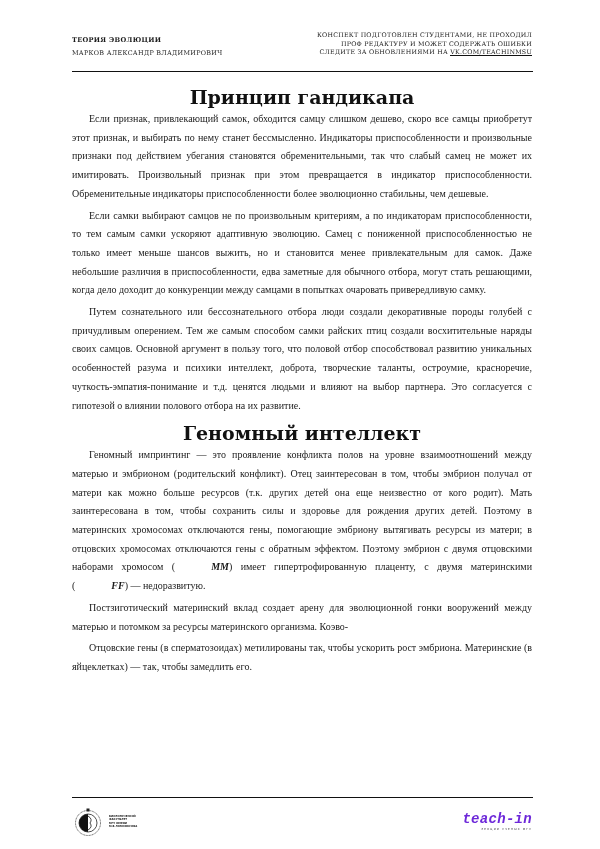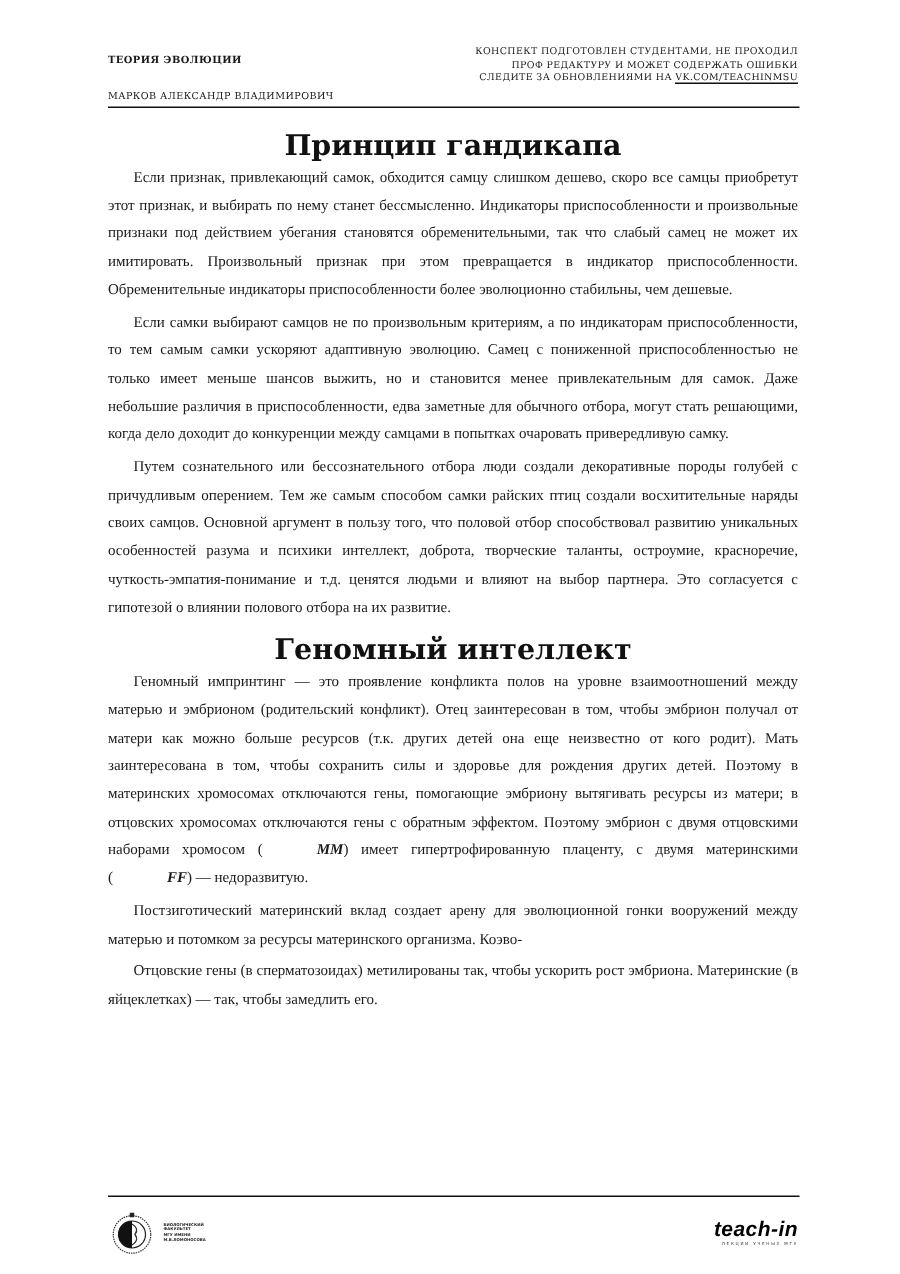--- a/index.html
+++ b/index.html
@@ -6,41 +6,41 @@
     body {
       width: 600px; height: 849px; position: relative; overflow: hidden;
       font-family: "DejaVu Serif", "Liberation Serif", serif;
       color: #1a1a1a;
     }
     .page { position: absolute; left: 0; top: 0; width: 600px; height: 849px; }
 
     
     .hdr-left { position: absolute; left: 72px; top: 35px; }
     .hdr-left .course { font-size: 6.6px; font-weight: bold; letter-spacing: 0.3px; line-height: 10px; }
-    .hdr-left .author { font-size: 6.4px; letter-spacing: 0.3px; line-height: 10px; margin-top: 14px; text-align: right; }
+    .hdr-left .author { font-size: 6.4px; letter-spacing: 0.3px; line-height: 10px; margin-top: 3px; text-align: right; }
     .hdr-right { position: absolute; right: 68px; top: 31px; text-align: right; font-size: 6.3px; letter-spacing: 0.25px; line-height: 8.6px; }
     .hdr-right .link { border-bottom: 1px solid #111; }
     .hdr-rule { position: absolute; left: 72px; width: 461px; top: 71px; height: 0; border-top: 1.2px solid #111; }
 
     
     .content { position: absolute; left: 72px; top: 88px; width: 460px; }
     h2 { font-family: "DejaVu Serif", "Liberation Serif", serif; font-weight: bold; font-size: 19px; text-align: center; margin: 0 0 4px 0; line-height: 18px; color: #111; }
     p { margin: 0; font-family: Liberation Serif, serif; font-size: 10px; line-height: 18.7px; text-align: justify; text-indent: 17px; hyphens: manual; }
     p.gap { margin-top: 3px; }
     h2.sec2 { margin-top: 9px; }
     i.math { font-style: italic; font-weight: bold; padding-left: 36px; }
 
     .page-num { position: absolute; top: 766px; left: 0; width: 600px; text-align: center; font-family: "Liberation Serif", serif; font-size: 10.5px; }
     .ftr-rule { position: absolute; left: 72px; width: 461px; top: 797px; border-top: 1.2px solid #111; }
 
     
     .msu-logo { position: absolute; left: 73px; top: 807px; width: 30px; height: 30px; }
     .msu-text { position: absolute; left: 109px; top: 815px; font-family: "DejaVu Sans", sans-serif; font-size: 2.6px; line-height: 3.3px; color: #222; font-weight: bold; }
     .teach-logo { position: absolute; right: 68px; top: 812px; text-align: right; }
-    .teach-logo .brand { font-family: Liberation Sans, sans-serif; font-style: italic; font-weight: bold; font-size: 14px; letter-spacing: 0.3px; color: #000000; line-height: 14px; }
+    .teach-logo .brand { font-family: Liberation Mono, monospace; font-style: italic; font-weight: bold; font-size: 14px; letter-spacing: 0.3px; color: #6d28d9; line-height: 14px; }
     .teach-logo .sub { font-family: "DejaVu Sans", sans-serif; font-size: 2.7px; letter-spacing: 1.2px; color: #333; margin-top: 1px; }
   </style>
 </head>
 <body>
 
 <div class="page">
 
   <div class="hdr-left">
     <div class="course">ТЕОРИЯ ЭВОЛЮЦИИ</div>
     <div class="author">МАРКОВ АЛЕКСАНДР ВЛАДИМИРОВИЧ</div>

